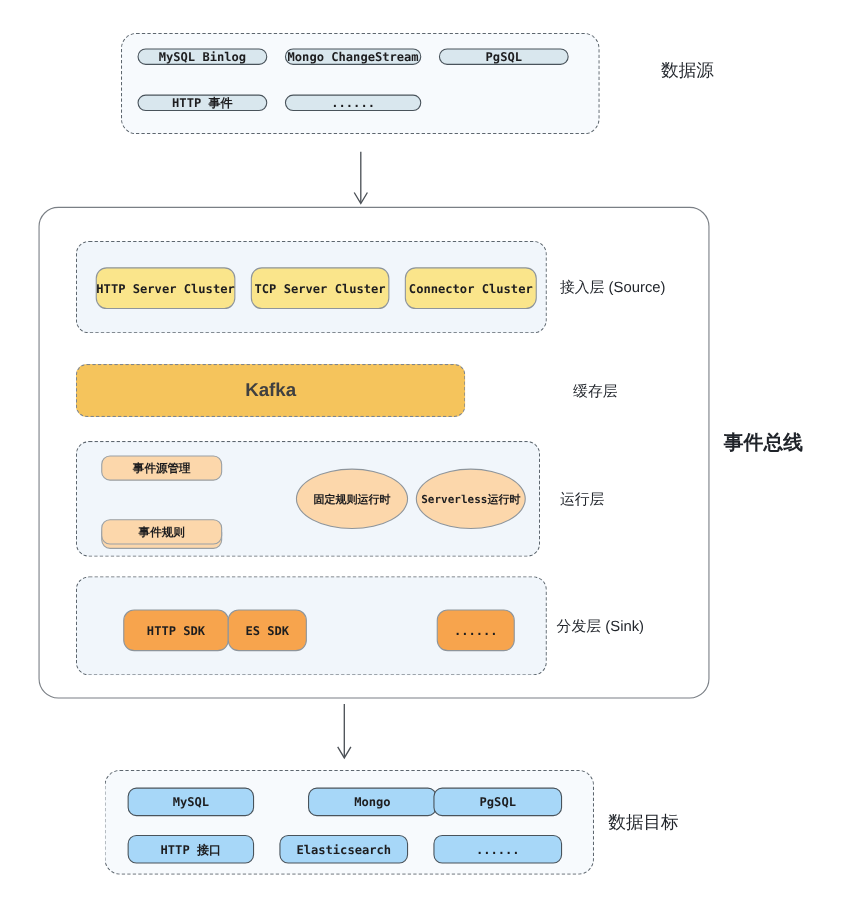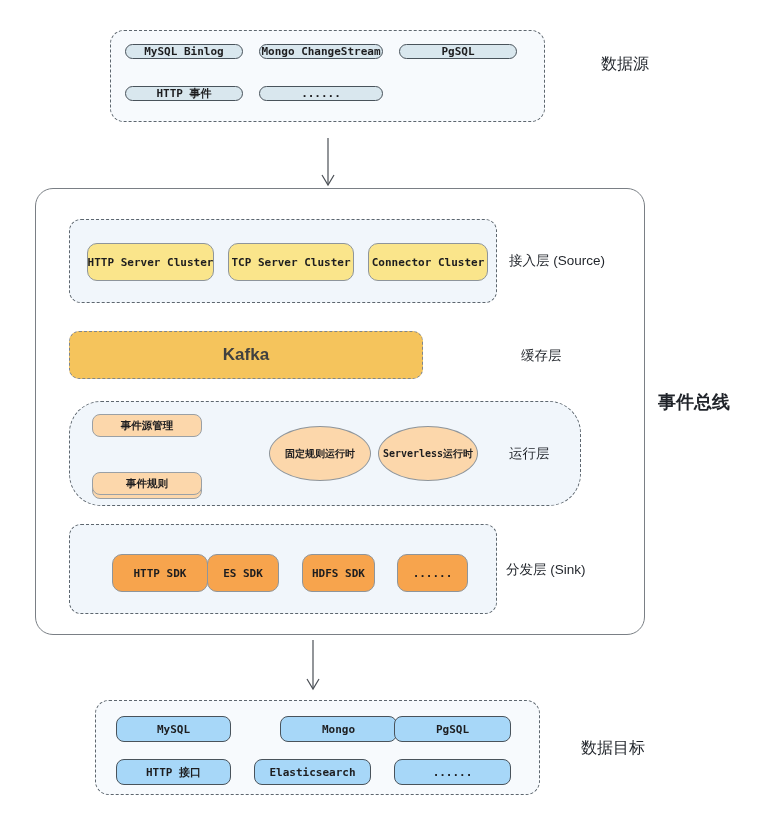--- a/index.html
+++ b/index.html
@@ -73,48 +73,47 @@
     <div class="panel layer" style="left:33px; top:30px; width:428px; height:84px;">
       <div class="node yellow" style="left:17px;  top:23px; width:127px;">HTTP Server Cluster</div>
       <div class="node yellow" style="left:158px; top:23px; width:126px;">TCP Server Cluster</div>
       <div class="node yellow" style="left:298px; top:23px; width:120px;">Connector Cluster</div>
     </div>
     <div class="layer-label" style="left:473px; top:63px;">接入层 (Source)</div>
 
     <div class="kafka">Kafka</div>
     <div class="layer-label" style="left:485px; top:158px;">缓存层</div>
 
-    <div class="panel layer" style="left:33px; top:212px; width:512px; height:105px;border-radius:32px;">
+    <div class="panel layer" style="left:33px; top:212px; width:422px; height:105px;">
       <div class="node peach" style="left:22px; top:12px; width:110px;">事件源管理</div>
       <div class="node peach" style="left:22px; top:41px; width:110px;margin-top:33px;">事件目标管理</div>
       <div class="node peach" style="left:22px; top:70px; width:110px;">事件规则</div>
       <div class="ellipse" style="left:199px; top:24px; width:102px; height:55px;">固定规则运行时</div>
       <div class="ellipse" style="left:308px; top:24px; width:100px; height:55px;">Serverless运行时</div>
     </div>
     <div class="layer-label" style="left:473px; top:256px;">运行层</div>
 
     <div class="panel layer" style="left:33px; top:335px; width:428px; height:90px;">
       <div class="node orange" style="left:42px;  top:29px; width:96px;">HTTP SDK</div>
       <div class="node orange" style="left:137px; top:29px; width:72px;">ES SDK</div>
-      <div class="node orange" style="left:232px; top:29px; width:73px;">HDFS SDK</div>
       <div class="node orange" style="left:327px; top:29px; width:71px;">......</div>
     </div>
     <div class="layer-label" style="left:470px; top:372px;">分发层 (Sink)</div>
 
   </div>
   <div class="bus-title">事件总线</div>
 
   <svg class="arrow" style="left:303px; top:640px;" width="20" height="52" aria-hidden="true">
     <line x1="10" y1="0" x2="10" y2="48"></line>
     <polyline points="4,39 10,49 16,39"></polyline>
   </svg>
 
   <div class="panel" style="left:95px; top:700px; width:445px; height:95px;">
     <div class="node blue" style="left:20px;  top:15px; width:115px;">MySQL</div>
     <div class="node blue" style="left:158px; top:15px; width:117px;margin-left:26px;">Mongo</div>
     <div class="node blue" style="left:298px; top:15px; width:117px;">PgSQL</div>
     <div class="node blue" style="left:20px;  top:58px; width:115px;">HTTP 接口</div>
     <div class="node blue" style="left:158px; top:58px; width:117px;">Elasticsearch</div>
     <div class="node blue" style="left:298px; top:58px; width:117px;">......</div>
   </div>
-  <div class="side-label" style="left:553px; top:738px;margin-left:28px;">数据目标</div>
+  <div class="side-label" style="left:553px; top:738px;">数据目标</div>
 
 </div>
 
 </body></html>

